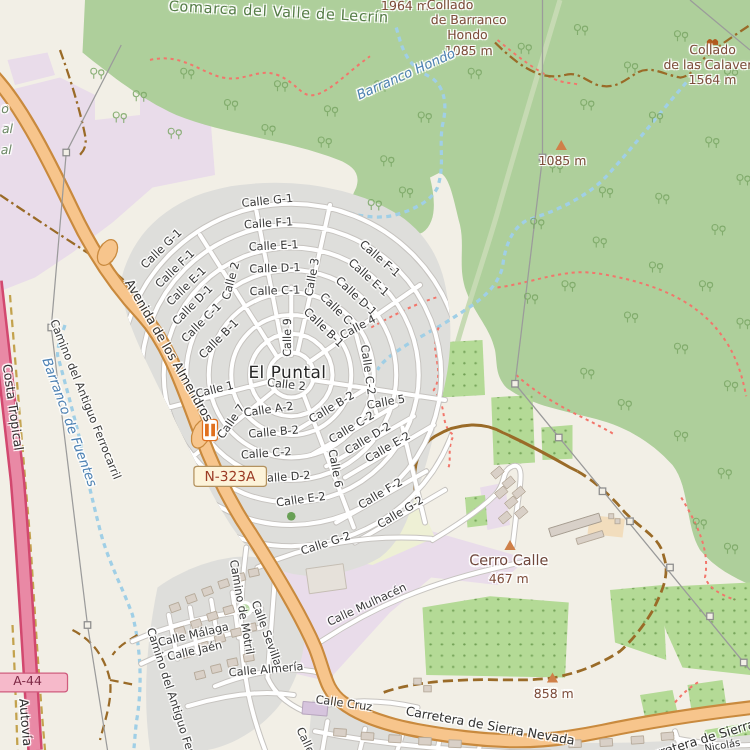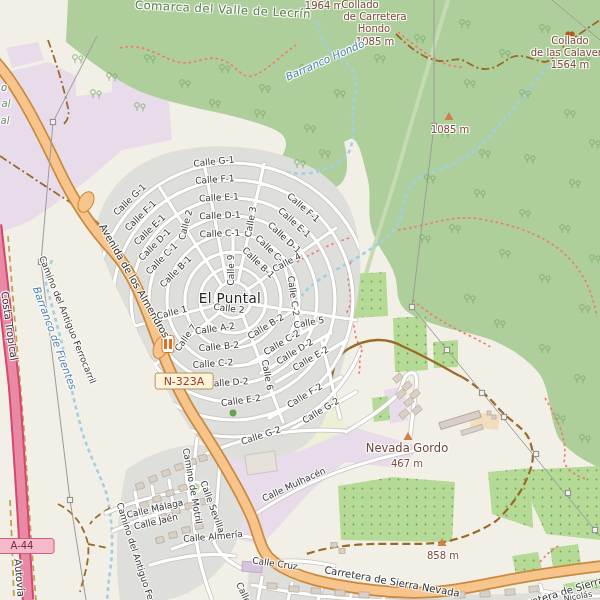--- a/index.html
+++ b/index.html
@@ -275,28 +275,28 @@
     <use href="#tree" x="585" y="440"></use>
         <use href="#tree" x="300" y="165"></use>
         <use href="#tree" x="325" y="155"></use>
   </g>
 </svg>
 
 <span class="L region" style="left:223px;top:10px;--r:3deg">Comarca del Valle de Lecrín</span>
 
 <span class="L peak" style="left:324px;top:6px">1964 m</span>
 <span class="L peak" style="left:360px;top:5px">Collado</span>
-<span class="L peak" style="left:375px;top:17px">de Carretera</span>
+<span class="L peak" style="left:375px;top:17px">de Barranco</span>
 <span class="L peak" style="left:374px;top:29px">Hondo</span>
 <span class="L peak" style="left:375px;top:42px">1085 m</span>
 <span class="L peak" style="left:570px;top:41px">Collado</span>
 <span class="L peak" style="left:572px;top:53px">de las Calaveras</span>
 <span class="L peak" style="left:570px;top:65px">1564 m</span>
 <span class="L peak" style="left:450px;top:130px">1085 m</span>
-<span class="L peakname" style="left:407px;top:449px">Nevada Gordo</span>
+<span class="L peakname" style="left:407px;top:449px">Cerro Calle</span>
 <span class="L peak" style="left:407px;top:464px">467 m</span>
 <span class="L peak" style="left:443px;top:556px">858 m</span>
 
 <span class="L water" style="left:325px;top:60px;--r:-24deg">Barranco Hondo</span>
 <span class="L water" style="left:55px;top:338px;--r:70deg">Barranco de Fuentes</span>
 
 <span class="L roadname" style="left:9px;top:326px;--r:82deg">Costa Tropical</span>
 <span class="L roadname" style="left:19px;top:578px;--r:85deg">Autovía</span>
 <span class="L roadname" style="left:134px;top:281px;--r:60deg">Avenida de los Almendros</span>
 <span class="L" style="left:67px;top:320px;--r:68deg">Camino del Antiguo Ferrocarril</span>

